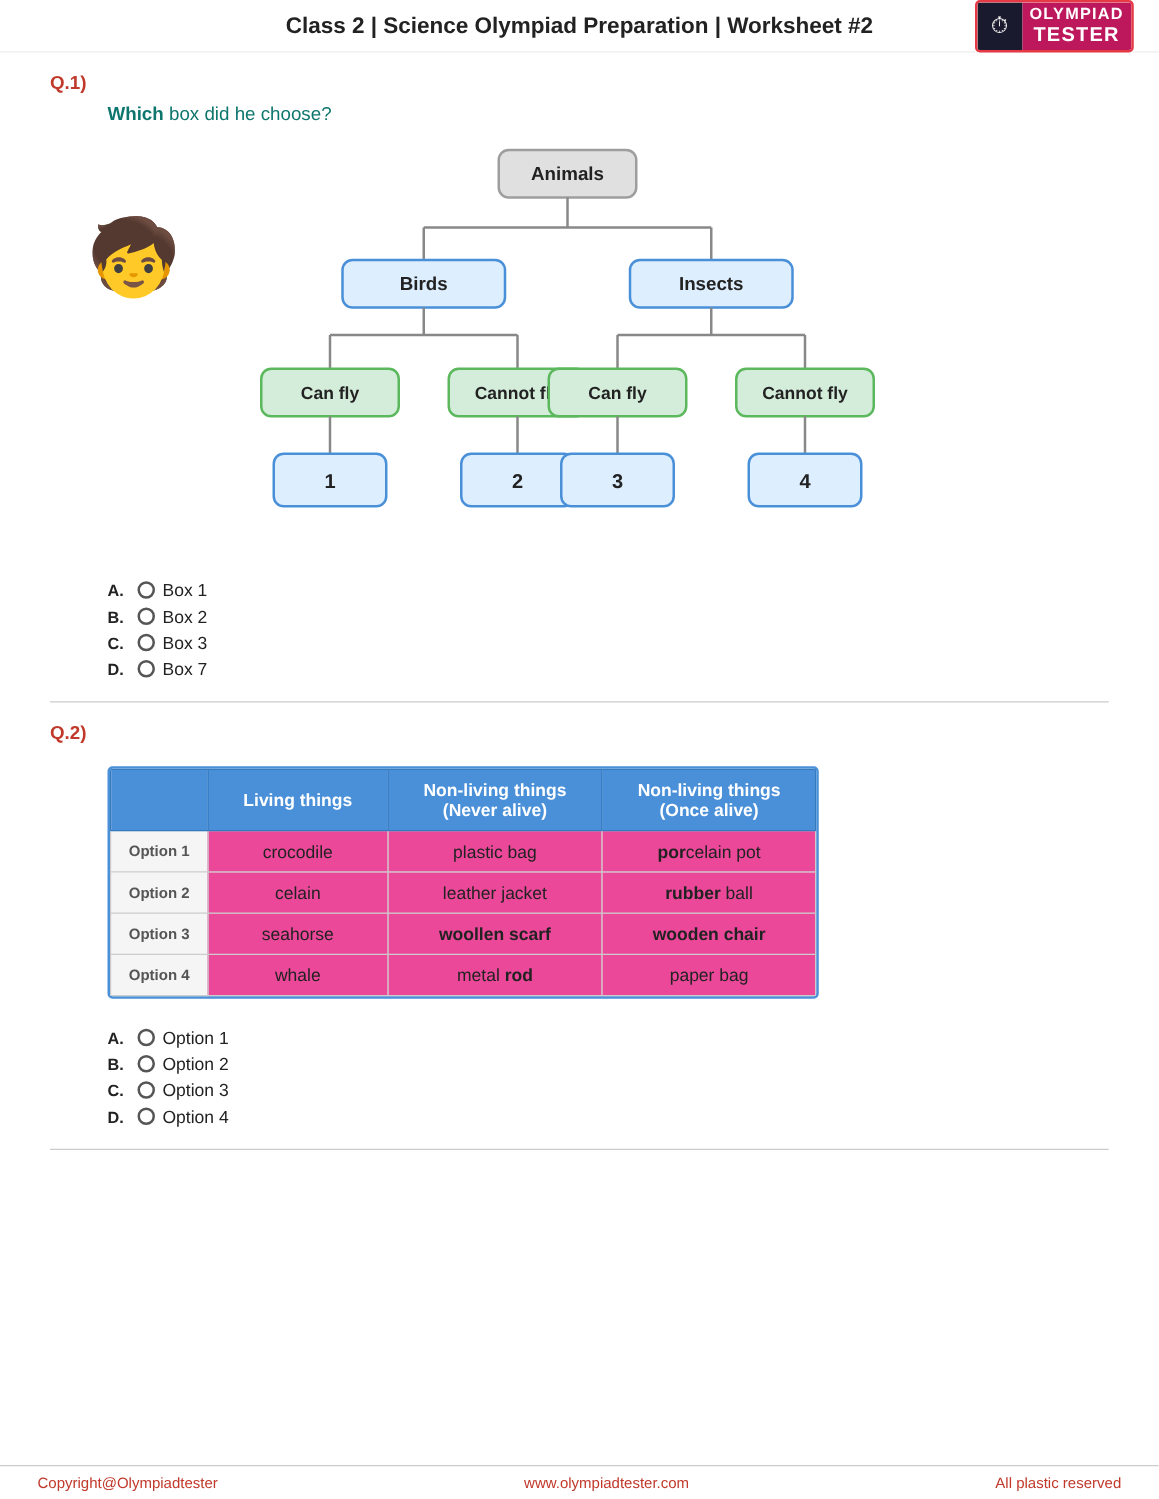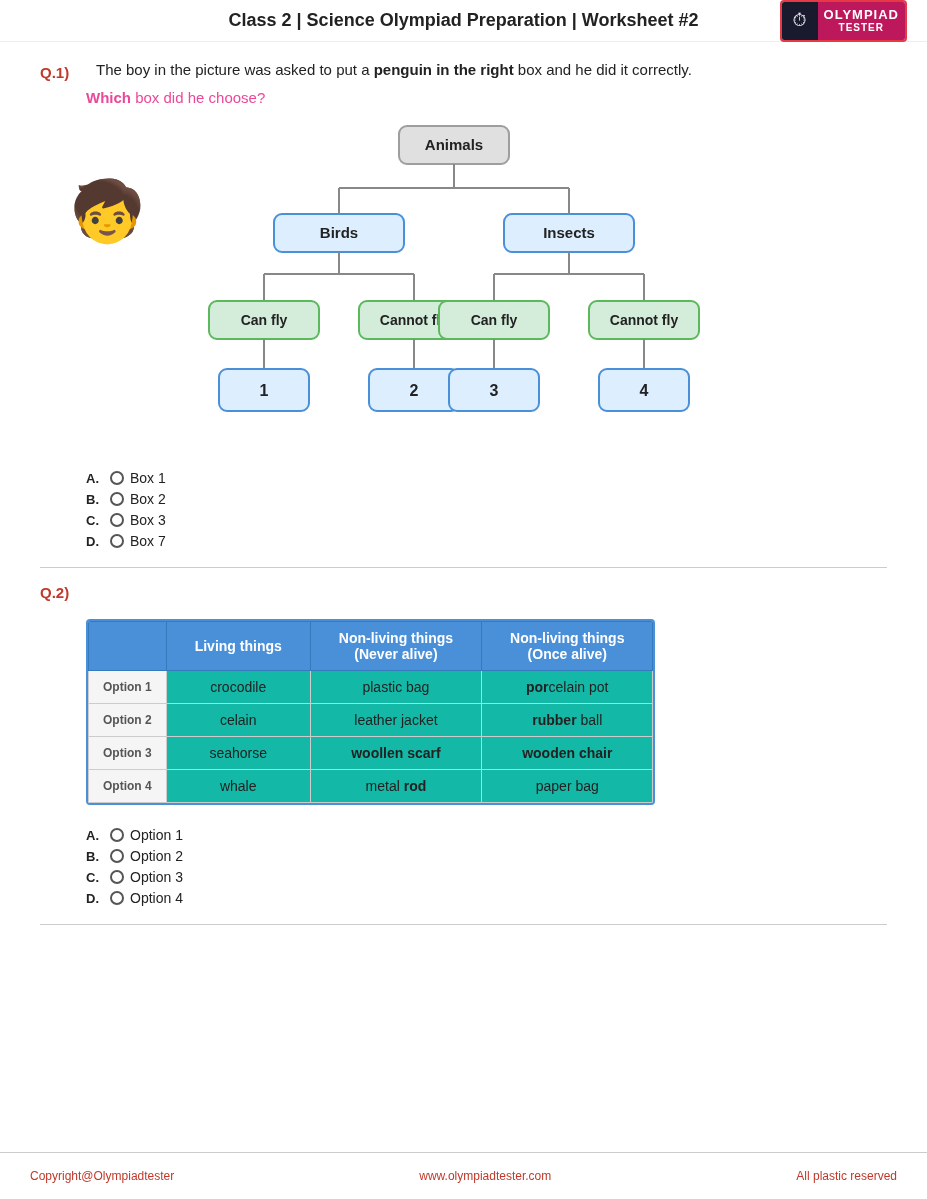--- a/index.html
+++ b/index.html
@@ -57,53 +57,53 @@
       font-size: 11px;
       padding: 2px 6px;
       display: flex;
       flex-direction: column;
       align-items: center;
       justify-content: center;
       line-height: 1.2;
       height: 100%;
     }
     .logo-text-box .line1 { font-size: 13px; letter-spacing: 1px; }
-    .logo-text-box .line2 { font-size: 10px; letter-spacing: 1px; }
+    .logo-text-box .line2 { font-size: 16px; letter-spacing: 1px; }
 
     
     .content {
       padding: 16px 40px 20px;
     }
 
     
     .question-block {
       margin-bottom: 18px;
     }
     .question-label {
       display: flex;
-      align-items: flex-end;
-      gap: 20px;
+      align-items: center;
+      gap: 10px;
       margin-bottom: 8px;
     }
     .q-num {
       font-size: 15px;
       font-weight: bold;
       color: #c0392b;
       white-space: nowrap;
       min-width: 36px;
     }
     .q-text {
       font-size: 15px;
       color: #222;
       line-height: 1.55;
     }
     .q-text strong { font-weight: bold; }
     .q-subtext {
       font-size: 15px;
-      color: #ec4899;
+      color: #0f766e;
       margin-left: 46px;
       margin-top: 8px;
       margin-bottom: 10px;
     }
     .q-subtext strong { font-weight: bold; }
 
     
     .diagram-container {
       display: flex;
       justify-content: center;
@@ -173,21 +173,21 @@
       border: 1px solid #357abd;
     }
     .data-table th:first-child {
       background: #4a90d9;
     }
     .data-table td {
       padding: 8px 14px;
       border: 1px solid #ccc;
       text-align: center;
       color: #222;
-      background: #14b8a6;
+      background: #ec4899;
     }
     .data-table td:first-child {
       background: #f5f5f5;
       font-size: 12px;
       font-weight: bold;
       color: #555;
     }
     .data-table td strong { font-weight: bold; }
 
     
@@ -199,21 +199,21 @@
 
     
     .footer {
       position: absolute;
       bottom: 0;
       left: 0;
       right: 0;
       border-top: 1px solid #ccc;
       display: flex;
       justify-content: space-between;
-      padding: 16px 30px;
+      padding: 6px 30px;
       font-size: 12px;
       color: #c0392b;
       background: #fff;
     }
     .footer span { color: #c0392b; }
     .footer span.center-text { color: #c0392b; }
     .footer span.right-text { color: #c0392b; }
   </style>
 </head>
 <body>
@@ -231,23 +231,20 @@
       <span class="line2">TESTER</span>
     </div>
   </div>
 </div>
 
 <div class="content">
 
   <div class="question-block">
     <div class="question-label">
       <span class="q-num">Q.1)</span>
-      <span class="q-text">
-        The boy in the picture was asked to put a <strong>penguin in the right</strong> box and he did it correctly.
-      </span>
     </div>
     <div class="q-subtext">
       <strong>Which</strong> box did he choose?
     </div>
 
     <div class="diagram-container">
 
       <div class="boy-figure">🧒</div>
 
       <svg width="560" height="340" class="tree-svg">

